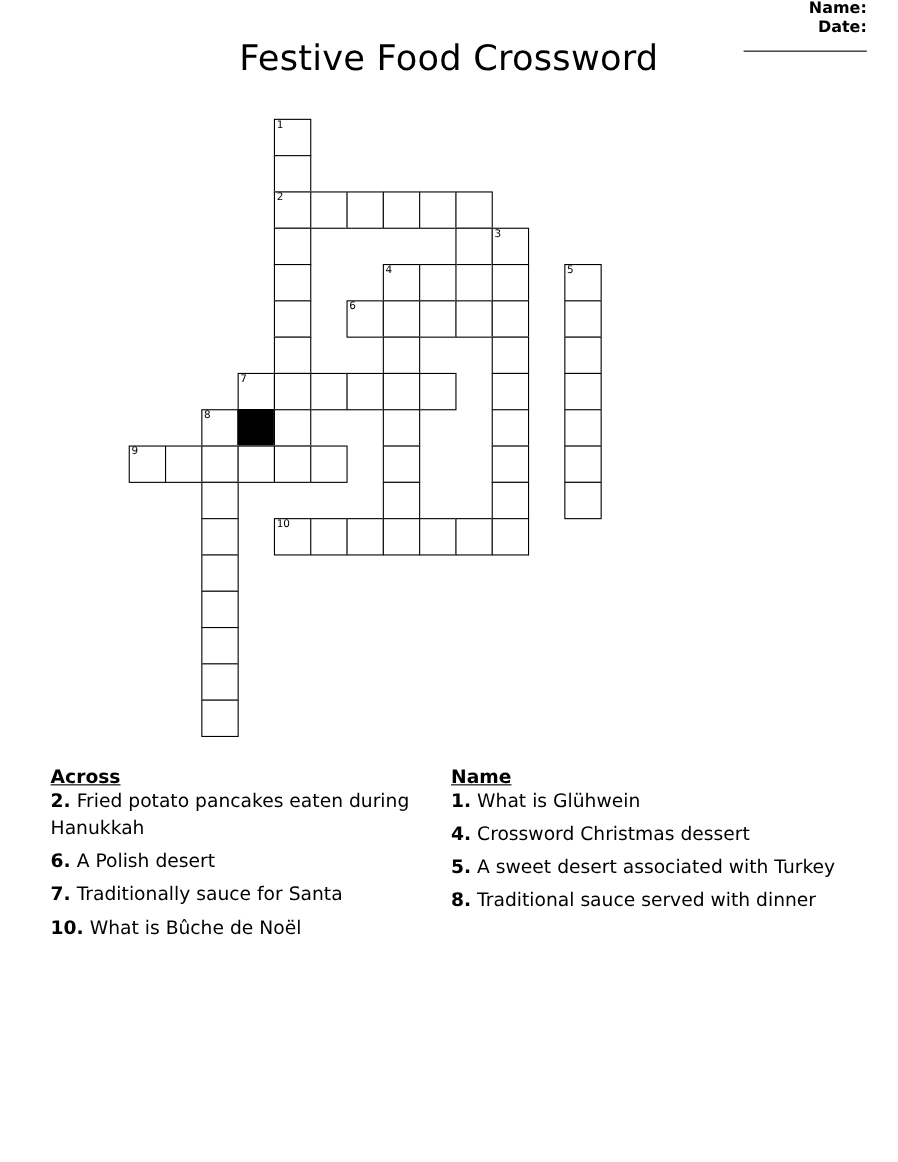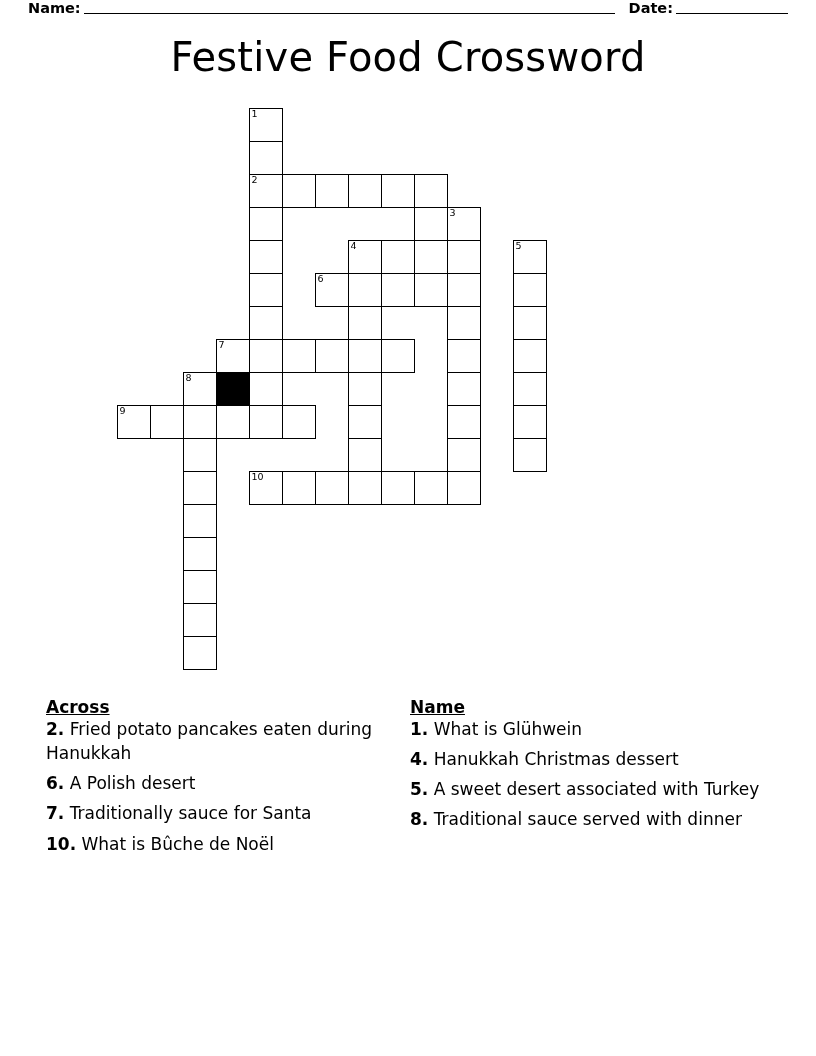--- a/index.html
+++ b/index.html
@@ -17,23 +17,24 @@
   }
 
   
   .header-row {
     position: absolute;
     top: 0px;
     left: 28px;
     right: 28px;
     height: 26px;
     display: flex;
-    align-items: flex-start;
+    align-items: flex-end;
     font-size: 14.5px;
     font-weight: bold;
+    flex-direction: column;
   }
   .header-label {
     font-weight: bold;
     white-space: nowrap;
   }
   .rule {
     border-bottom: 1px solid #000;
     height: 13px;
     margin: 0 0 0 3px;
   }
@@ -41,21 +42,21 @@
   .date-label { margin-left: 14px; }
   .date-rule { width: 112px; flex: 0 0 auto; }
 
   
   .title {
     position: absolute;
     top: 34px;
     left: 0;
     width: 816px;
     text-align: center;
-    font-size: 40px;
+    font-size: 32px;
     font-weight: normal;
     letter-spacing: 0.2px;
     font-family: "DejaVu Sans", sans-serif;
   }
 
   
   #grid-wrap {
     position: absolute;
     top: 108px;
     left: 0;
@@ -229,18 +230,18 @@
         <div class="clue"><b>2.</b><span> Fried potato pancakes eaten during Hanukkah</span></div>
         <div class="clue"><b>6.</b><span> A Polish desert</span></div>
         <div class="clue"><b>7.</b><span> Traditionally sauce for Santa</span></div>
         <div class="clue"><b>10.</b><span> What is Bûche de Noël</span></div>
       </div>
   </div>
   <div class="clue-col col-down">
     <div class="clue-head">Name</div>
     <div id="down-list">
         <div class="clue"><b>1.</b><span> What is Glühwein</span></div>
-        <div class="clue"><b>4.</b><span> Hanukkah Christmas dessert</span></div>
+        <div class="clue"><b>4.</b><span> Crossword Christmas dessert</span></div>
         <div class="clue"><b>5.</b><span> A sweet desert associated with Turkey</span></div>
         <div class="clue"><b>8.</b><span> Traditional sauce served with dinner</span></div>
       </div>
   </div>
 </div>
 
 </body></html>

